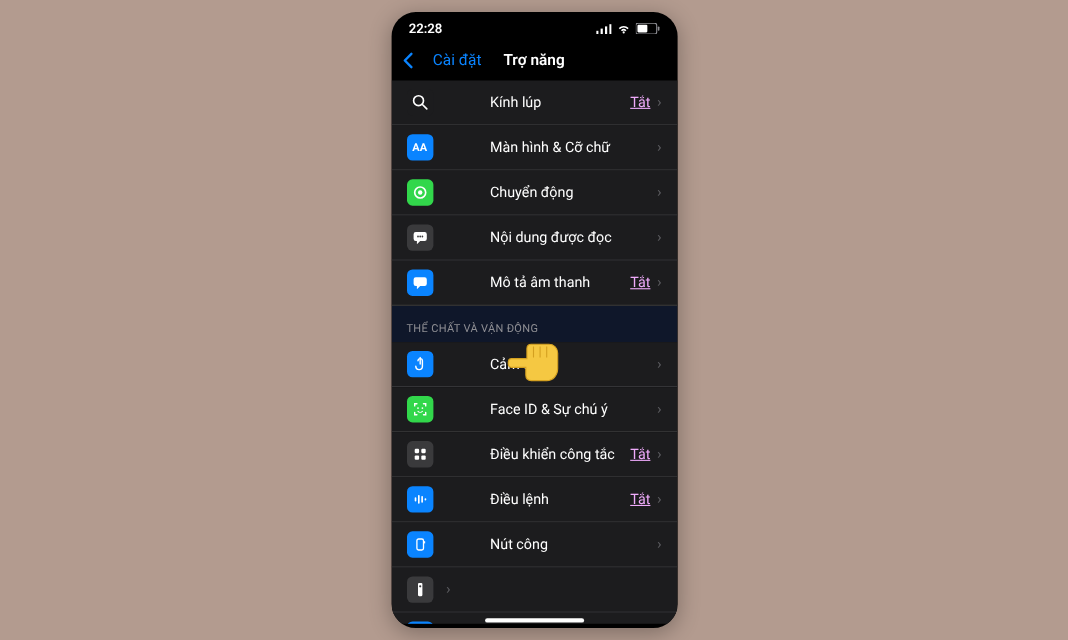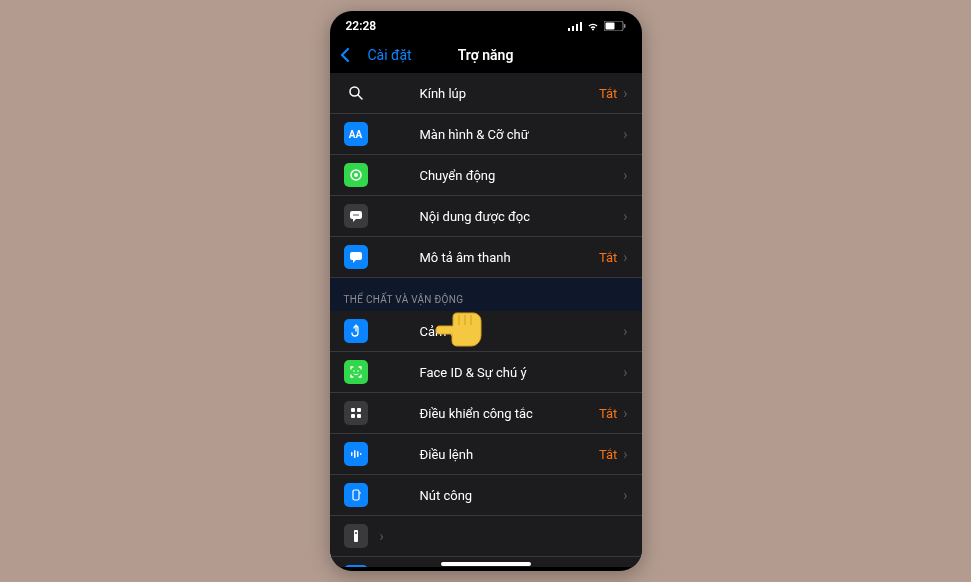--- a/index.html
+++ b/index.html
@@ -13,21 +13,21 @@
       height: 582px;
       background: #b39b8f;
       display: flex;
       align-items: center;
       justify-content: center;
       font-family: -apple-system, BlinkMacSystemFont, "Segoe UI", Roboto, Helvetica, Arial, sans-serif;
       overflow: hidden;
     }
     
     .phone-frame {
-      width: 312px;
+      width: 260px;
       height: 560px;
       background: #000;
       border-radius: 22px;
       overflow: hidden;
       position: relative;
       box-shadow: 0 4px 20px rgba(0,0,0,0.3);
     }
     
     .status-bar {
       display: flex;
@@ -106,23 +106,24 @@
     }
     
     .row-label {
       flex: 1;
       color: #fff;
       font-size: 13px;
       margin-left: 40px;
     }
     
     .row-value {
-      color: #f97316;
+      color: #f0abfc;
       font-size: 13px;
       margin-right: 6px;
+      text-decoration: underline;
     }
     
     .chevron {
       color: #5a5a5e;
       font-size: 14px;
     }
     
     .home-indicator {
       position: absolute;
       bottom: 5px;

